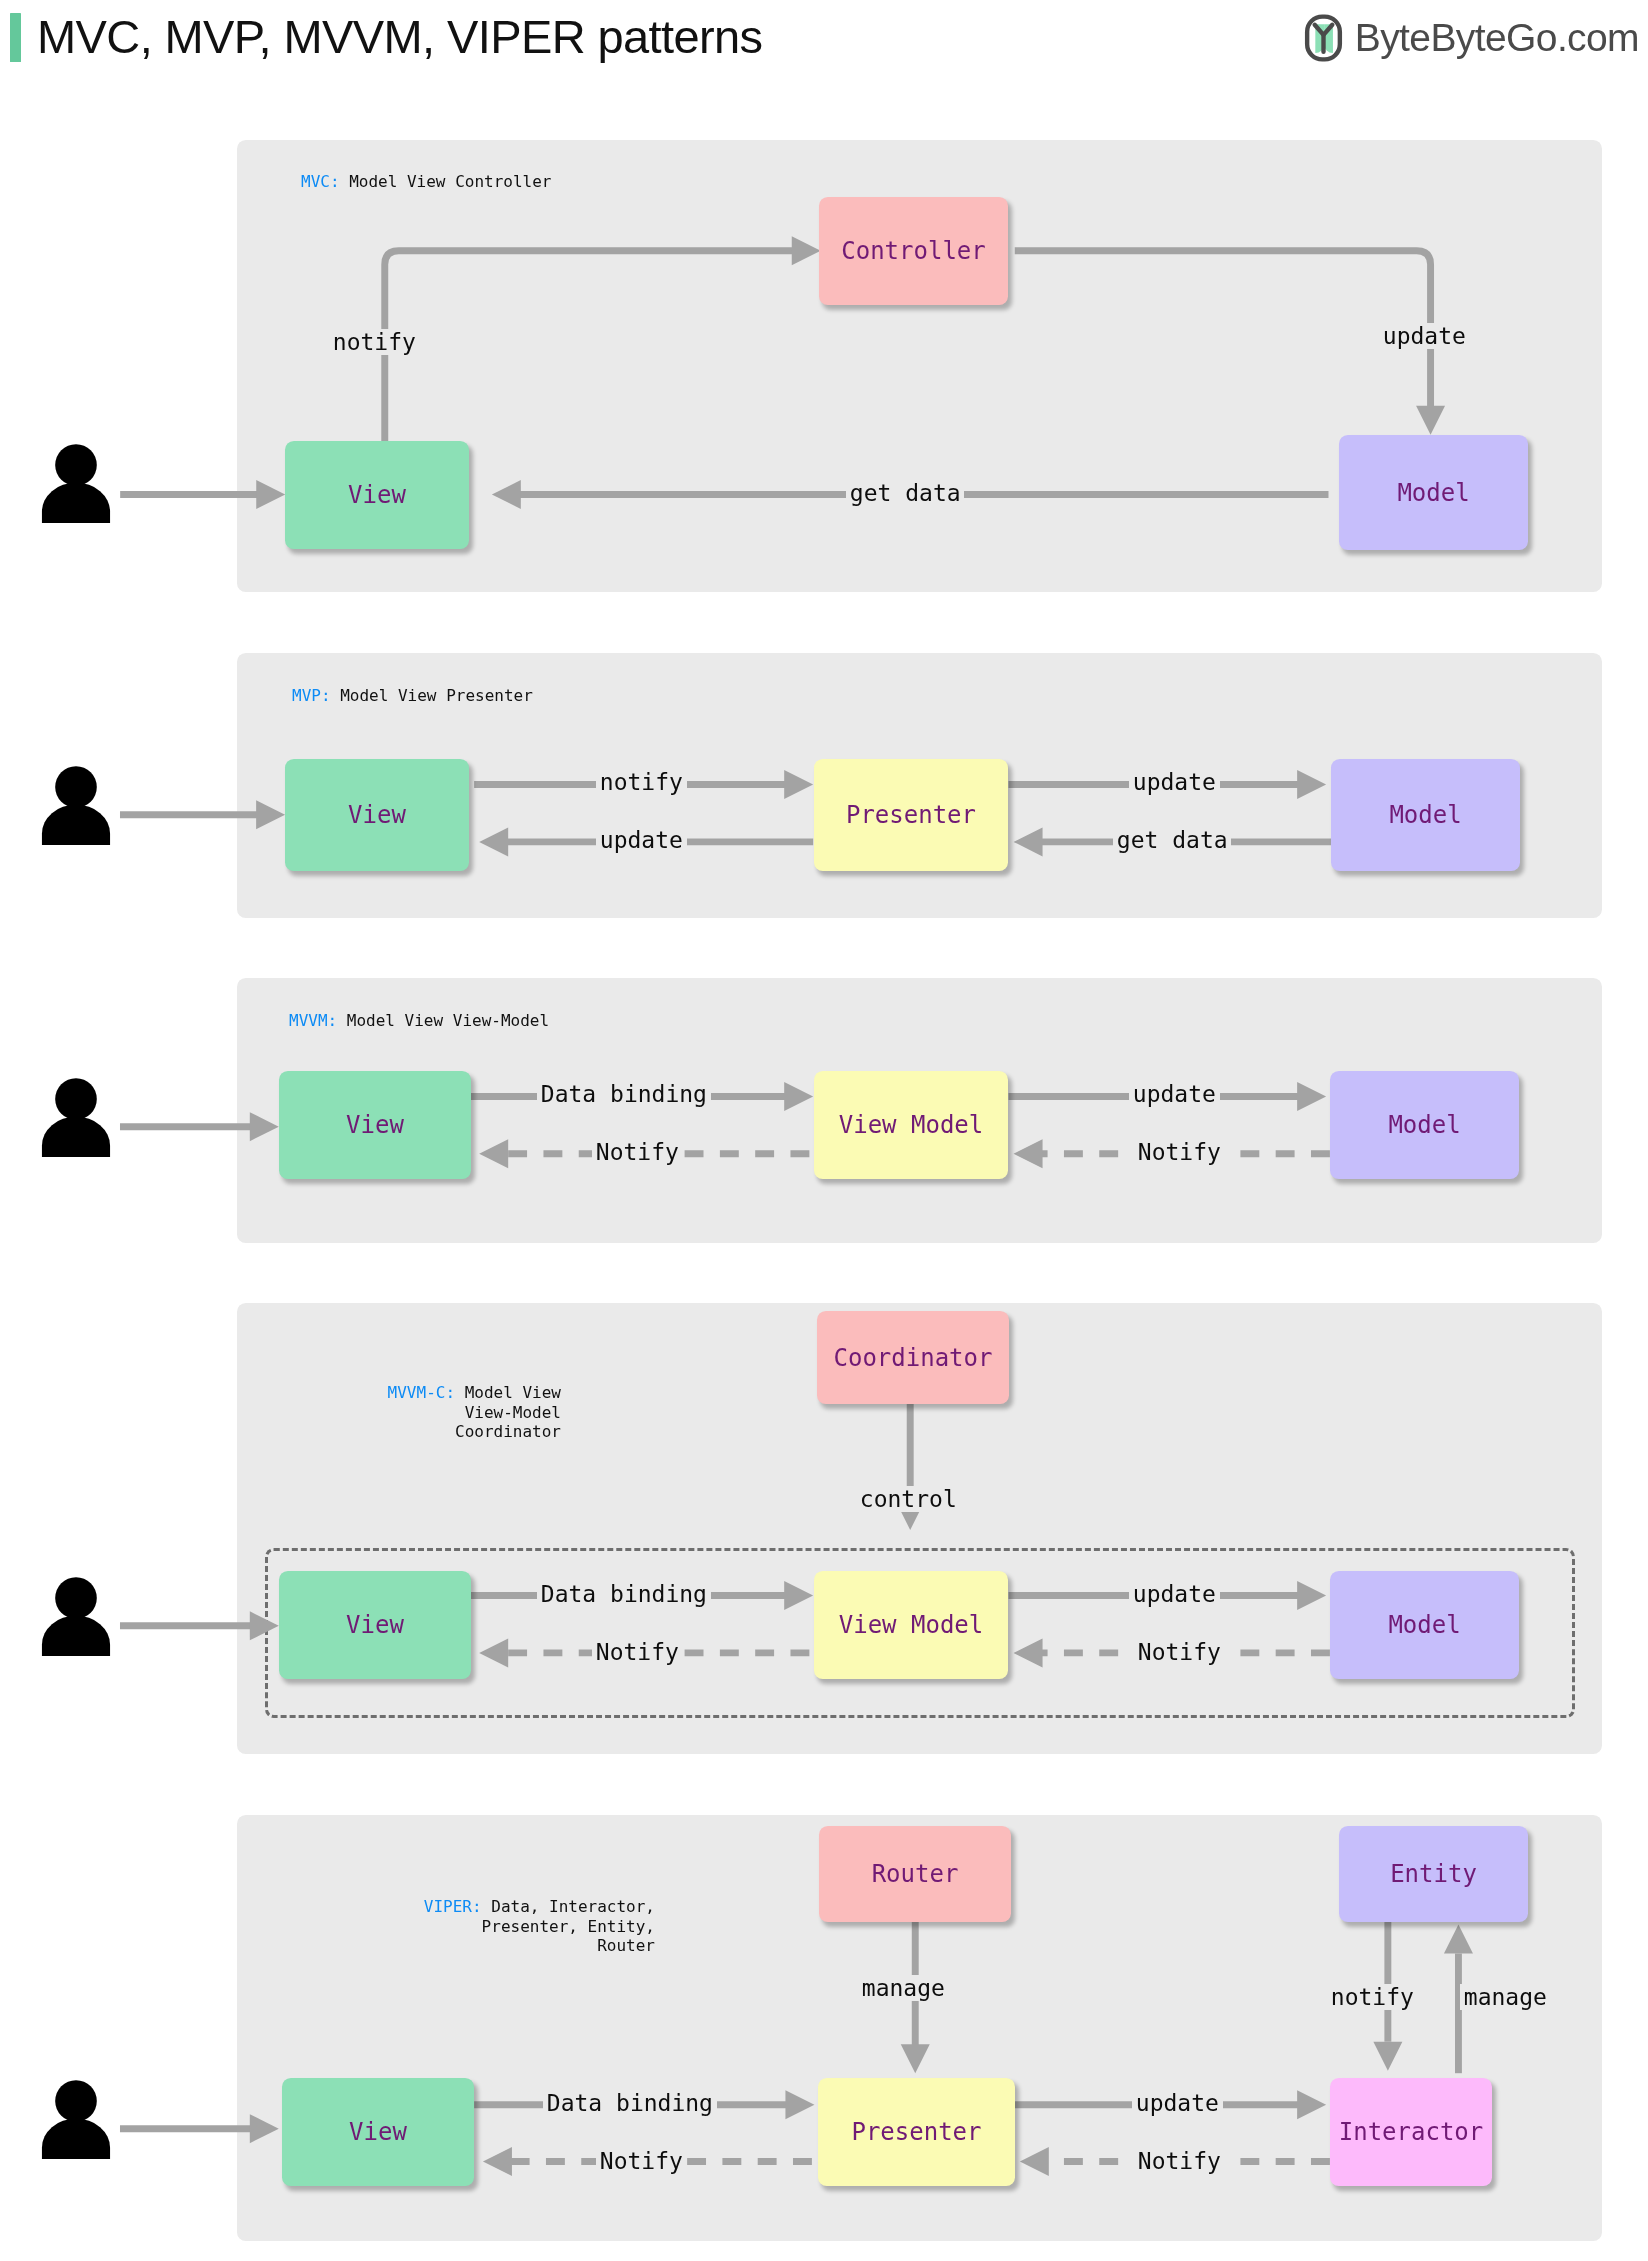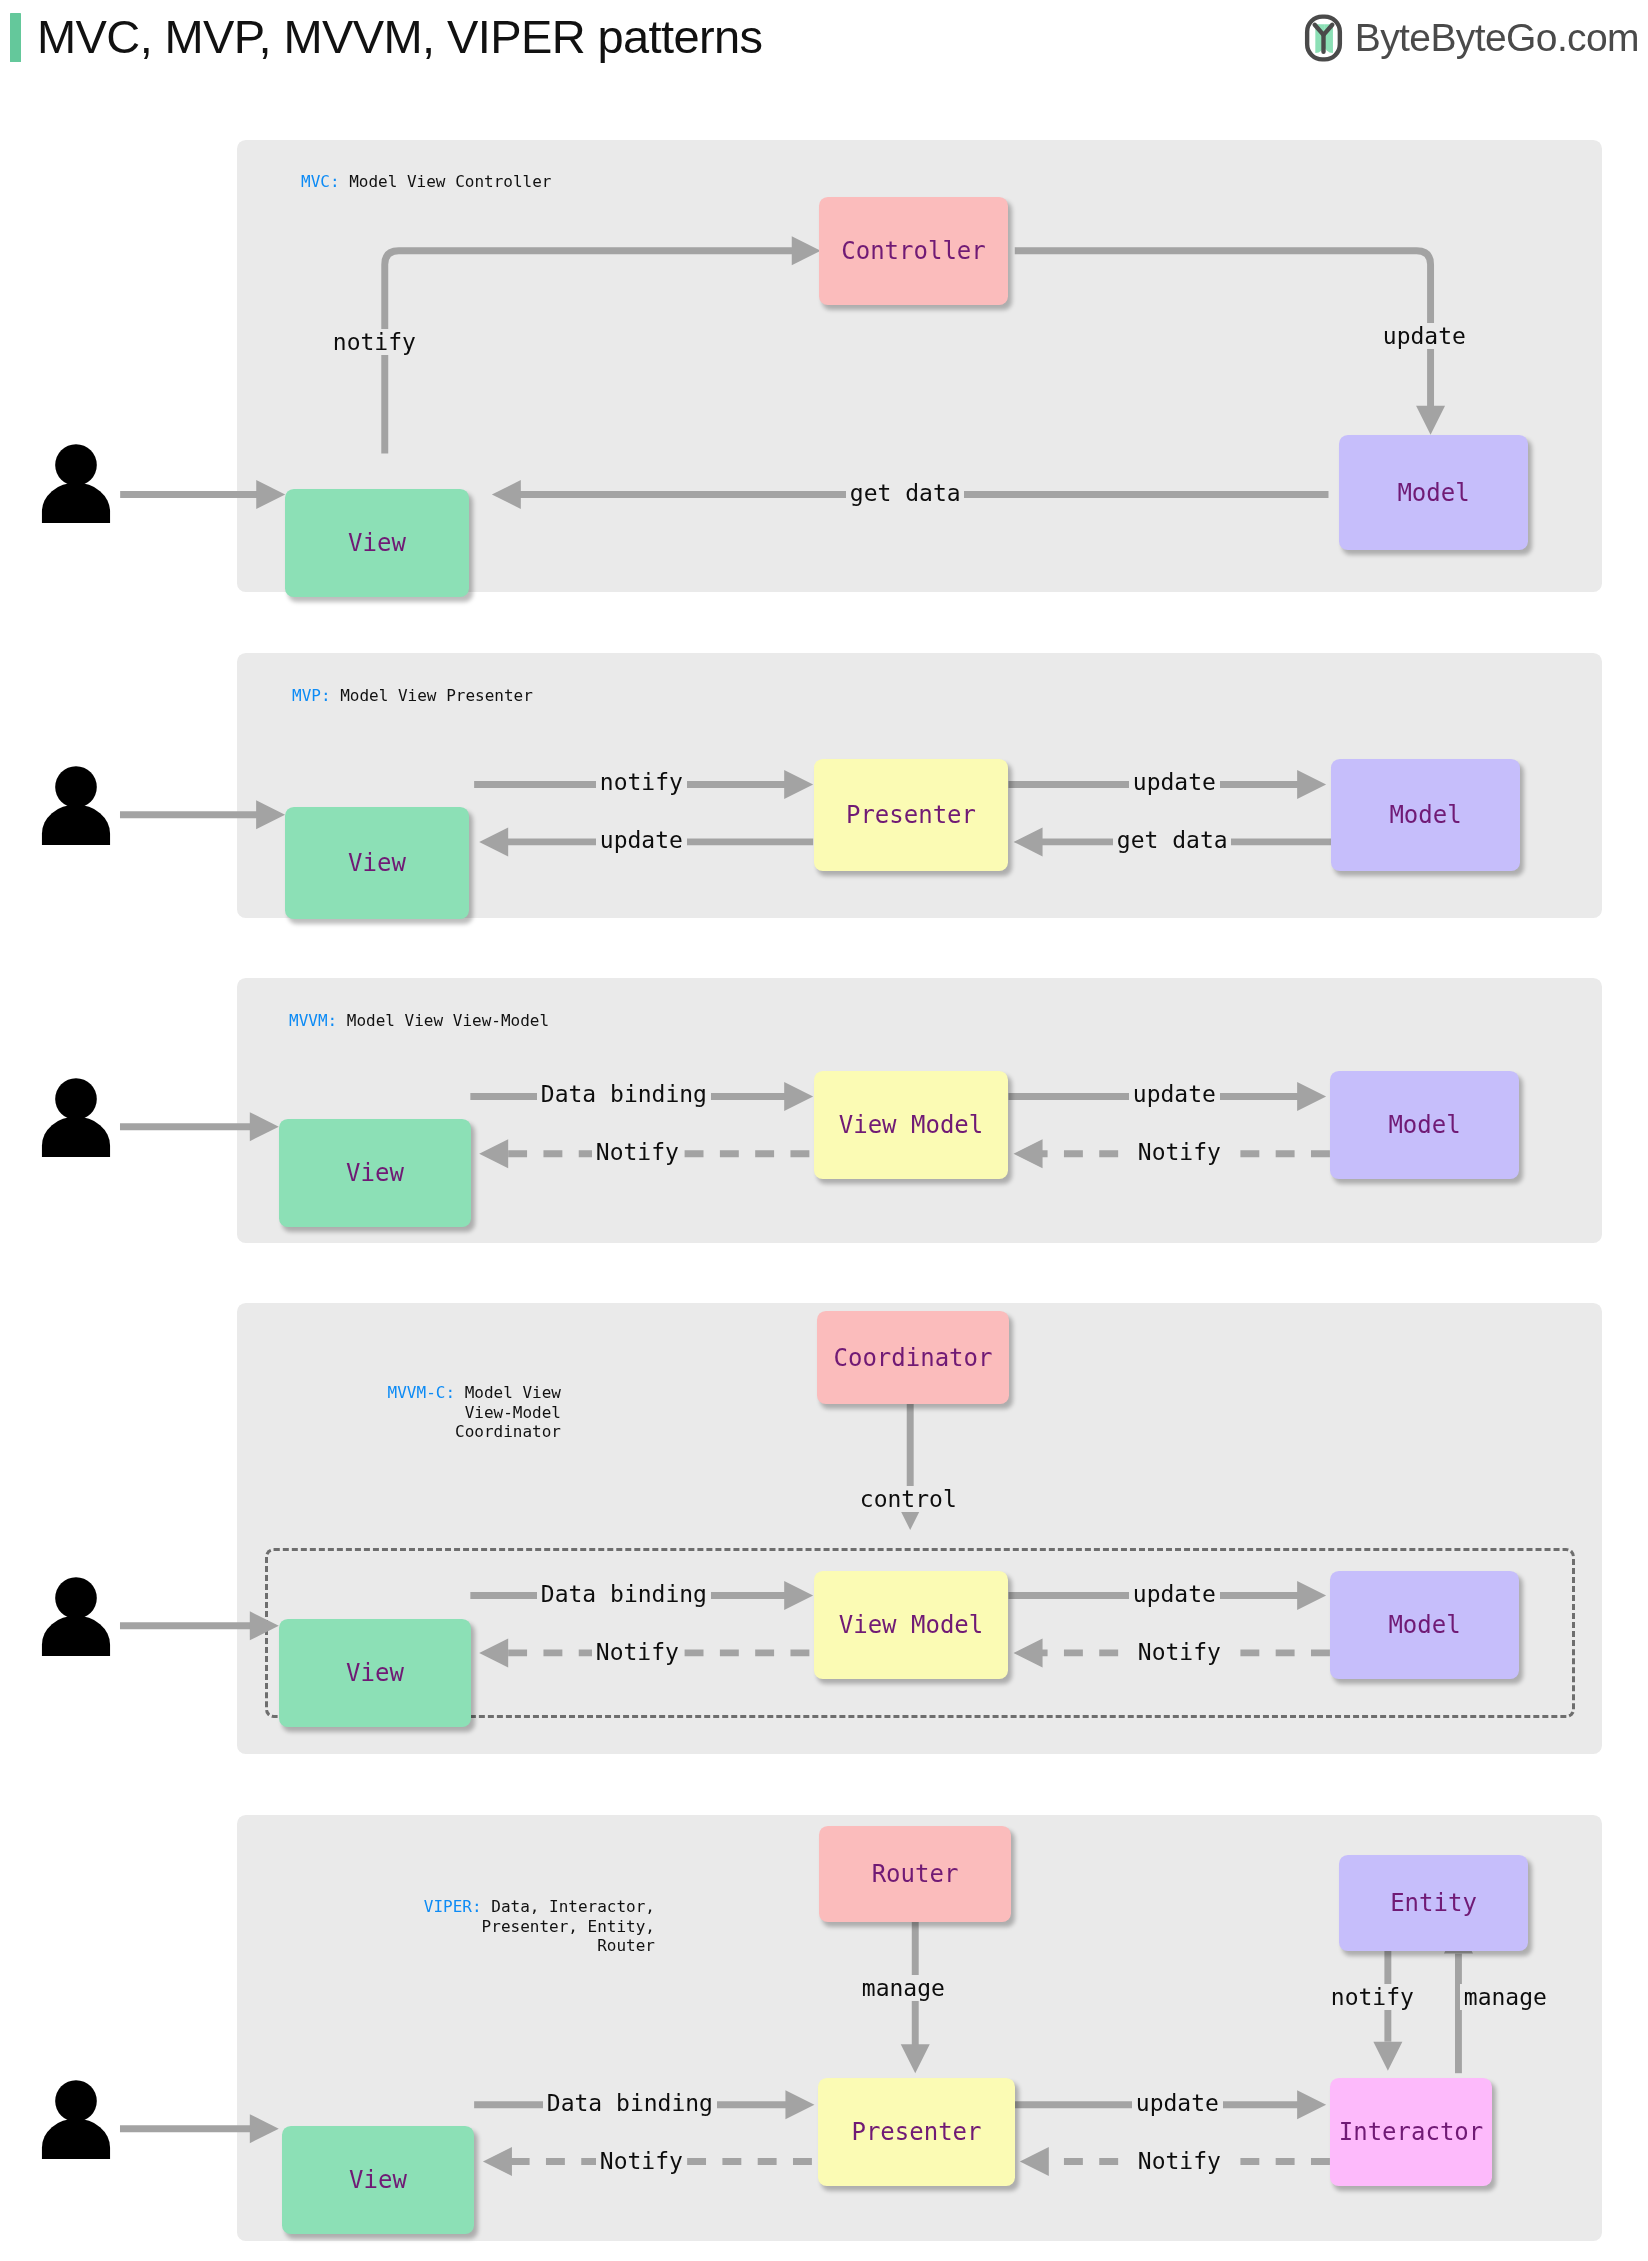--- a/index.html
+++ b/index.html
@@ -50,21 +50,21 @@
   
   .person { position: absolute; width: 76px; height: 82px; }
 
   
   .node {
     position: absolute; display: flex; align-items: center; justify-content: center;
     border-radius: 8.8px; font-size: 24px; color: #701a75; white-space: nowrap;
     box-shadow: 3.2px 4.4px 4.4px rgba(0,0,0,0.26);
     font-family: "DejaVu Sans Mono", "Liberation Mono", monospace;
   }
-  .c-view        { background: #8CE0B6; margin-top: 48px; }
+  .c-view        { background: #8CE0B6; }
   .c-model       { background: #C6BEFB; }
   .c-controller  { background: #FBBCBC; }
   .c-presenter   { background: #FBFBB4; }
   .c-interactor  { background: #FDBAFB; }
 
   
   .edge-label {
     position: absolute; font-size: 23px; color: #0D0D0D; white-space: nowrap;
     background: #EAEAEA; padding: 0 3.8px;
     font-family: "DejaVu Sans Mono", "Liberation Mono", monospace;
@@ -276,21 +276,21 @@
   <path class="lnd" d="M2110 3430 L1658 3430"></path>
   <polygon class="ah" points="1618,3430 1664,3407 1664,3453"></polygon>
 </svg>
 
 <svg class="person" style="left:38px; top:2077px;" viewBox="0 0 120 130">
   <circle cx="60" cy="38" r="33" fill="#000000"></circle>
   <path d="M6 130 L6 112 A54 46 0 0 1 114 112 L114 130 Z" fill="#000000"></path>
 </svg>
 
 <div class="node c-controller" style="left:819px; top:1826px; width:192px; height:96px;">Router</div>
-<div class="node c-model" style="left:1339px; top:1826px; width:189px; height:96px;margin-top:29px;">Entity</div>
+<div class="node c-model" style="left:1339px; top:1826px; width:189px; height:96px;">Entity</div>
 <div class="node c-view" style="left:282px;  top:2078px; width:192px; height:108px;">View</div>
 <div class="node c-presenter" style="left:818px; top:2078px; width:197px; height:108px;">Presenter</div>
 <div class="node c-interactor" style="left:1330px; top:2078px; width:162px; height:108px;">Interactor</div>
 
 <div class="edge-label" style="left:858px; top:1975px;">manage</div>
 <div class="edge-label" style="left:1327px; top:1984px;">notify</div>
 <div class="edge-label" style="left:1460px; top:1984px;">manage</div>
 <div class="edge-label" style="left:543px;  top:2090px;">Data binding</div>
 <div class="edge-label" style="left:596px;  top:2148px;">Notify</div>
 <div class="edge-label" style="left:1132px; top:2090px;">update</div>

